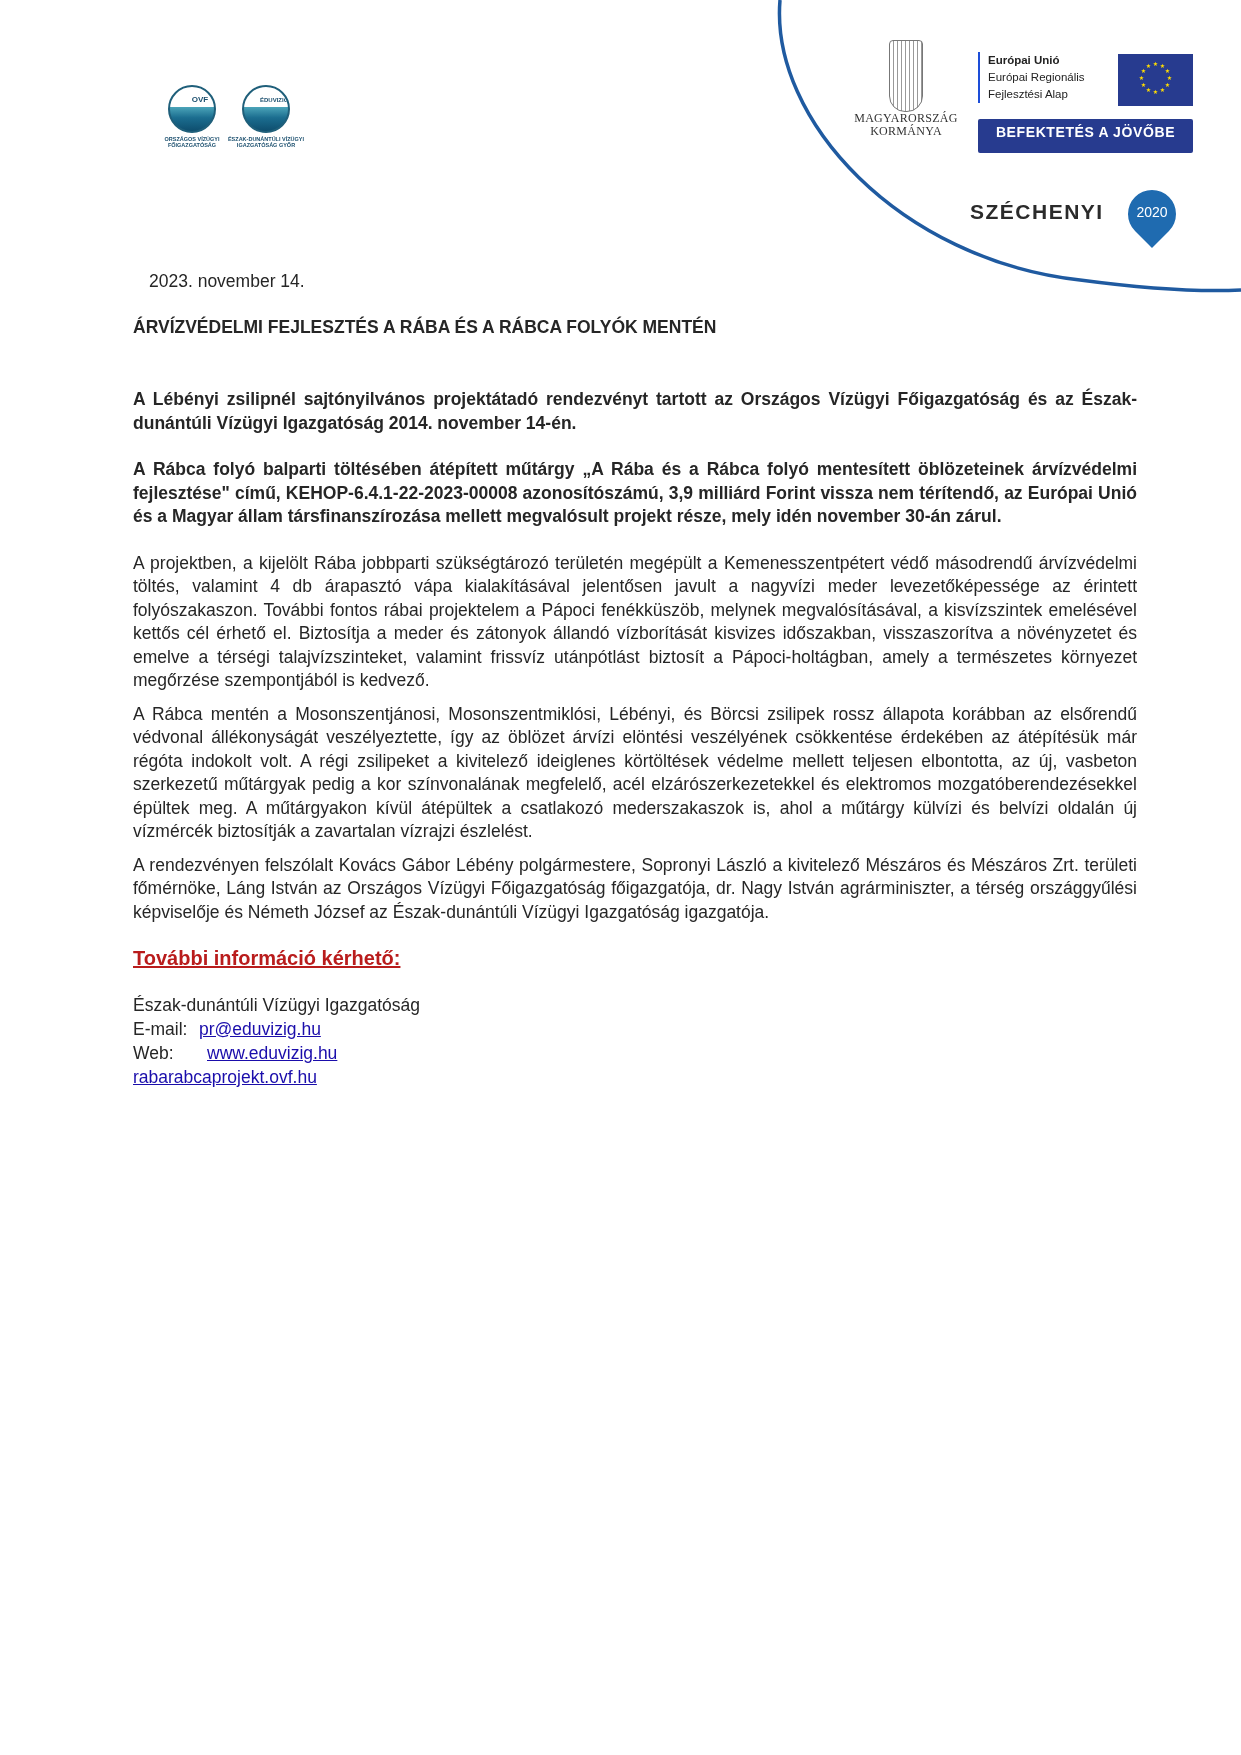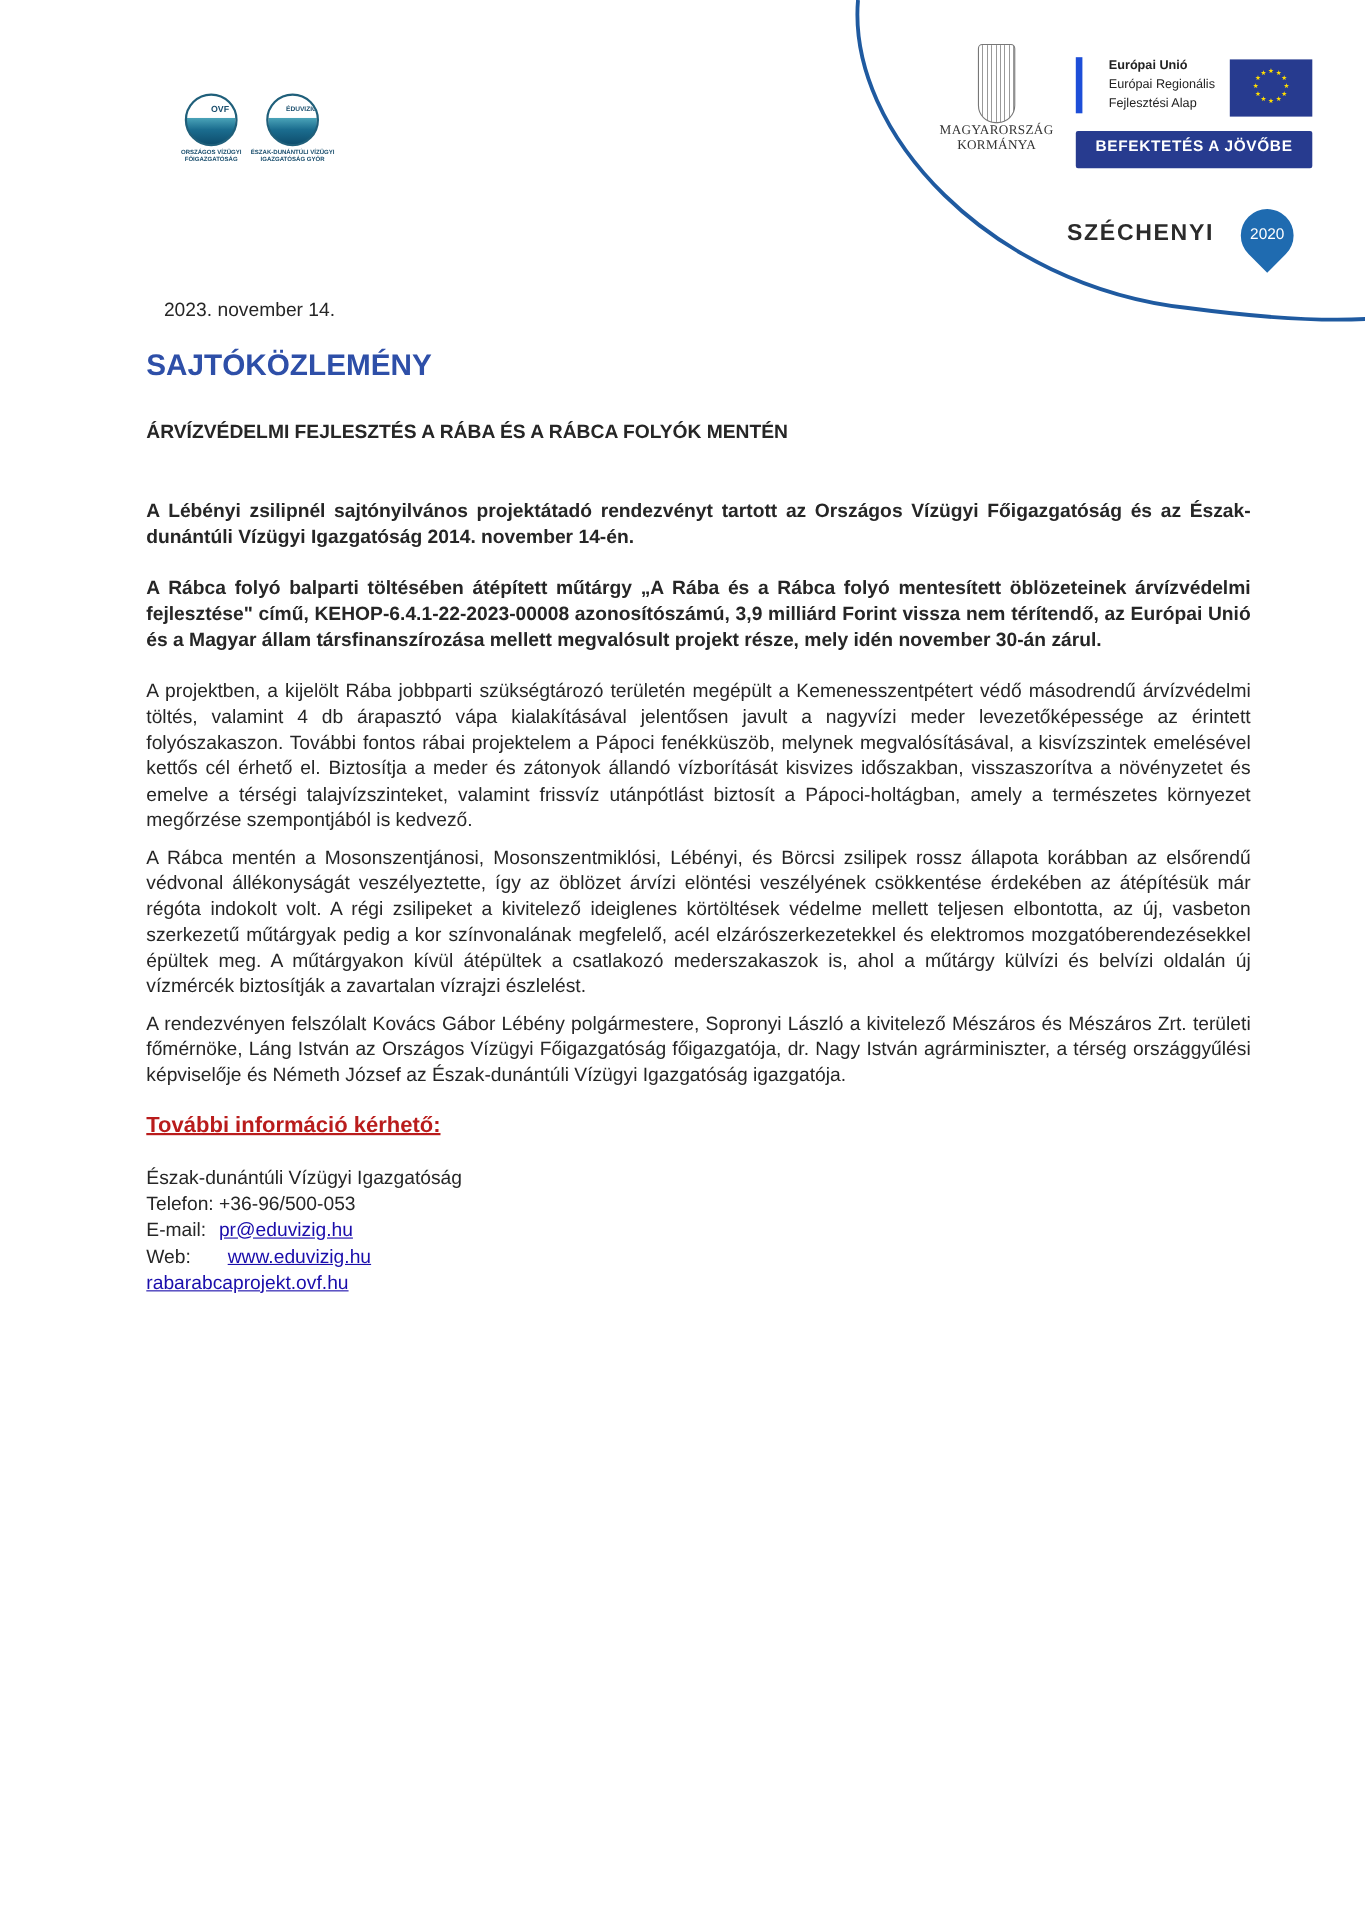--- a/index.html
+++ b/index.html
@@ -14,21 +14,21 @@
                  margin: 0 auto; background: linear-gradient(180deg,#ffffff 0%,#ffffff 45%,#4aa3b8 46%,#1b6d8f 70%,#0e4e6e 100%);
                  position: relative; overflow: hidden; }
   .logo-circle .mark { position: absolute; left: 16px; right: 0; top: 8px; font-size: 8px; color: #1b4f6e; font-weight: bold; }
   .logo-caption { font-size: 5.5px; color: #1b4f6e; font-weight: bold; line-height: 6px; margin-top: 3px; }
 
   .gov { position: absolute; left: 846px; top: 40px; width: 120px; text-align: center; }
   .crest { width: 32px; height: 70px; margin: 0 auto; border: 1px solid #777; border-radius: 4px 4px 16px 16px;
            background: repeating-linear-gradient(90deg,#fff 0 3px,#999 3px 4px); }
   .gov-name { font-family: "Liberation Serif", serif; font-size: 12px; color: #333; line-height: 13px; margin-top: 0; letter-spacing: 0.3px; }
 
-  .eu-text { position: absolute; left: 978px; top: 52px; padding-left: 24px; border-left: 6px solid #1d4ed8; font-size: 11.5px; line-height: 17px; color: #222; }
+  .eu-text { position: absolute; left: 978px; top: 52px; padding-left: 8px; border-left: 2px solid #1d4ed8; font-size: 11.5px; line-height: 17px; color: #222; }
   .eu-text .b { font-weight: bold; }
   .eu-flag { position: absolute; left: 1118px; top: 54px; width: 75px; height: 52px; background: #273b8f; }
   .eu-flag .stars { position: absolute; left: 0; top: 0; width: 75px; height: 52px; }
   .invest { position: absolute; left: 978px; top: 119px; width: 215px; height: 34px; background: #273b8f; color: #fff;
             font-weight: bold; font-size: 14px; letter-spacing: 0.6px; text-align: center; line-height: 26px; border-radius: 2px; }
 
   .szech { position: absolute; left: 970px; top: 200px; font-weight: bold; font-size: 21px; color: #2b2b2b; letter-spacing: 1.5px; }
   .pin { position: absolute; left: 1128px; top: 190px; width: 48px; height: 48px; border-radius: 50% 50% 50% 0; transform: rotate(-45deg);
          background: #1f6bb0; }
   .pin-text { position: absolute; left: 1128px; top: 204px; width: 48px; text-align: center; color: #fff; font-size: 14px; }
@@ -99,39 +99,34 @@
 </div>
 
 <div class="invest">BEFEKTETÉS A JÖVŐBE</div>
 
 <div class="szech">SZÉCHENYI</div>
 <div class="pin"></div>
 <div class="pin-text">2020</div>
 
 <div class="content">
   <div class="date">2023. november 14.</div>
-  <div class="title">SAJTÓKÖZLEMÉNY</div>
   <div class="subtitle">ÁRVÍZVÉDELMI FEJLESZTÉS A RÁBA ÉS A RÁBCA FOLYÓK MENTÉN</div>
 
   <p class="bold gap-big">A Lébényi zsilipnél sajtónyilvános projektátadó rendezvényt tartott az Országos Vízügyi Főigazgatóság és az Észak-dunántúli Vízügyi Igazgatóság 2014. november 14-én.</p>
   <p class="bold gap-big">A Rábca folyó balparti töltésében átépített műtárgy „A Rába és a Rábca folyó mentesített öblözeteinek árvízvédelmi fejlesztése" című, KEHOP-6.4.1-22-2023-00008 azonosítószámú, 3,9 milliárd Forint vissza nem térítendő, az Európai Unió és a Magyar állam társfinanszírozása mellett megvalósult projekt része, mely idén november 30-án zárul.</p>
 
   <p class="gap-small">A projektben, a kijelölt Rába jobbparti szükségtározó területén megépült a Kemenesszentpétert védő másodrendű árvízvédelmi töltés, valamint 4 db árapasztó vápa kialakításával jelentősen javult a nagyvízi meder levezetőképessége az érintett folyószakaszon. További fontos rábai projektelem a Pápoci fenékküszöb, melynek megvalósításával, a kisvízszintek emelésével kettős cél érhető el. Biztosítja a meder és zátonyok állandó vízborítását kisvizes időszakban, visszaszorítva a növényzetet és emelve a térségi talajvízszinteket, valamint frissvíz utánpótlást biztosít a Pápoci-holtágban, amely a természetes környezet megőrzése szempontjából is kedvező.</p>
   <p class="gap-small">A Rábca mentén a Mosonszentjánosi, Mosonszentmiklósi, Lébényi, és Börcsi zsilipek rossz állapota korábban az elsőrendű védvonal állékonyságát veszélyeztette, így az öblözet árvízi elöntési veszélyének csökkentése érdekében az átépítésük már régóta indokolt volt. A régi zsilipeket a kivitelező ideiglenes körtöltések védelme mellett teljesen elbontotta, az új, vasbeton szerkezetű műtárgyak pedig a kor színvonalának megfelelő, acél elzárószerkezetekkel és elektromos mozgatóberendezésekkel épültek meg. A műtárgyakon kívül átépültek a csatlakozó mederszakaszok is, ahol a műtárgy külvízi és belvízi oldalán új vízmércék biztosítják a zavartalan vízrajzi észlelést.</p>
   <p class="gap-big">A rendezvényen felszólalt Kovács Gábor Lébény polgármestere, Sopronyi László a kivitelező Mészáros és Mészáros Zrt. területi főmérnöke, Láng István az Országos Vízügyi Főigazgatóság főigazgatója, dr. Nagy István agrárminiszter, a térség országgyűlési képviselője és Németh József az Észak-dunántúli Vízügyi Igazgatóság igazgatója.</p>
 
   <div class="more">További információ kérhető:</div>
 
   <div class="contact">
     <div>Észak-dunántúli Vízügyi Igazgatóság</div>
     <div>
-      <span>Telefon:</span>
-      <span>+36-96/500-053</span>
-    </div>
-    <div>
       <span class="lbl" style="width:66px;">E-mail:</span><a>pr@eduvizig.hu</a>
     </div>
     <div>
       <span class="lbl" style="width:74px;">Web:</span><a>www.eduvizig.hu</a>
     </div>
     <div>
       <a>rabarabcaprojekt.ovf.hu</a>
     </div>
   </div>
 </div>

